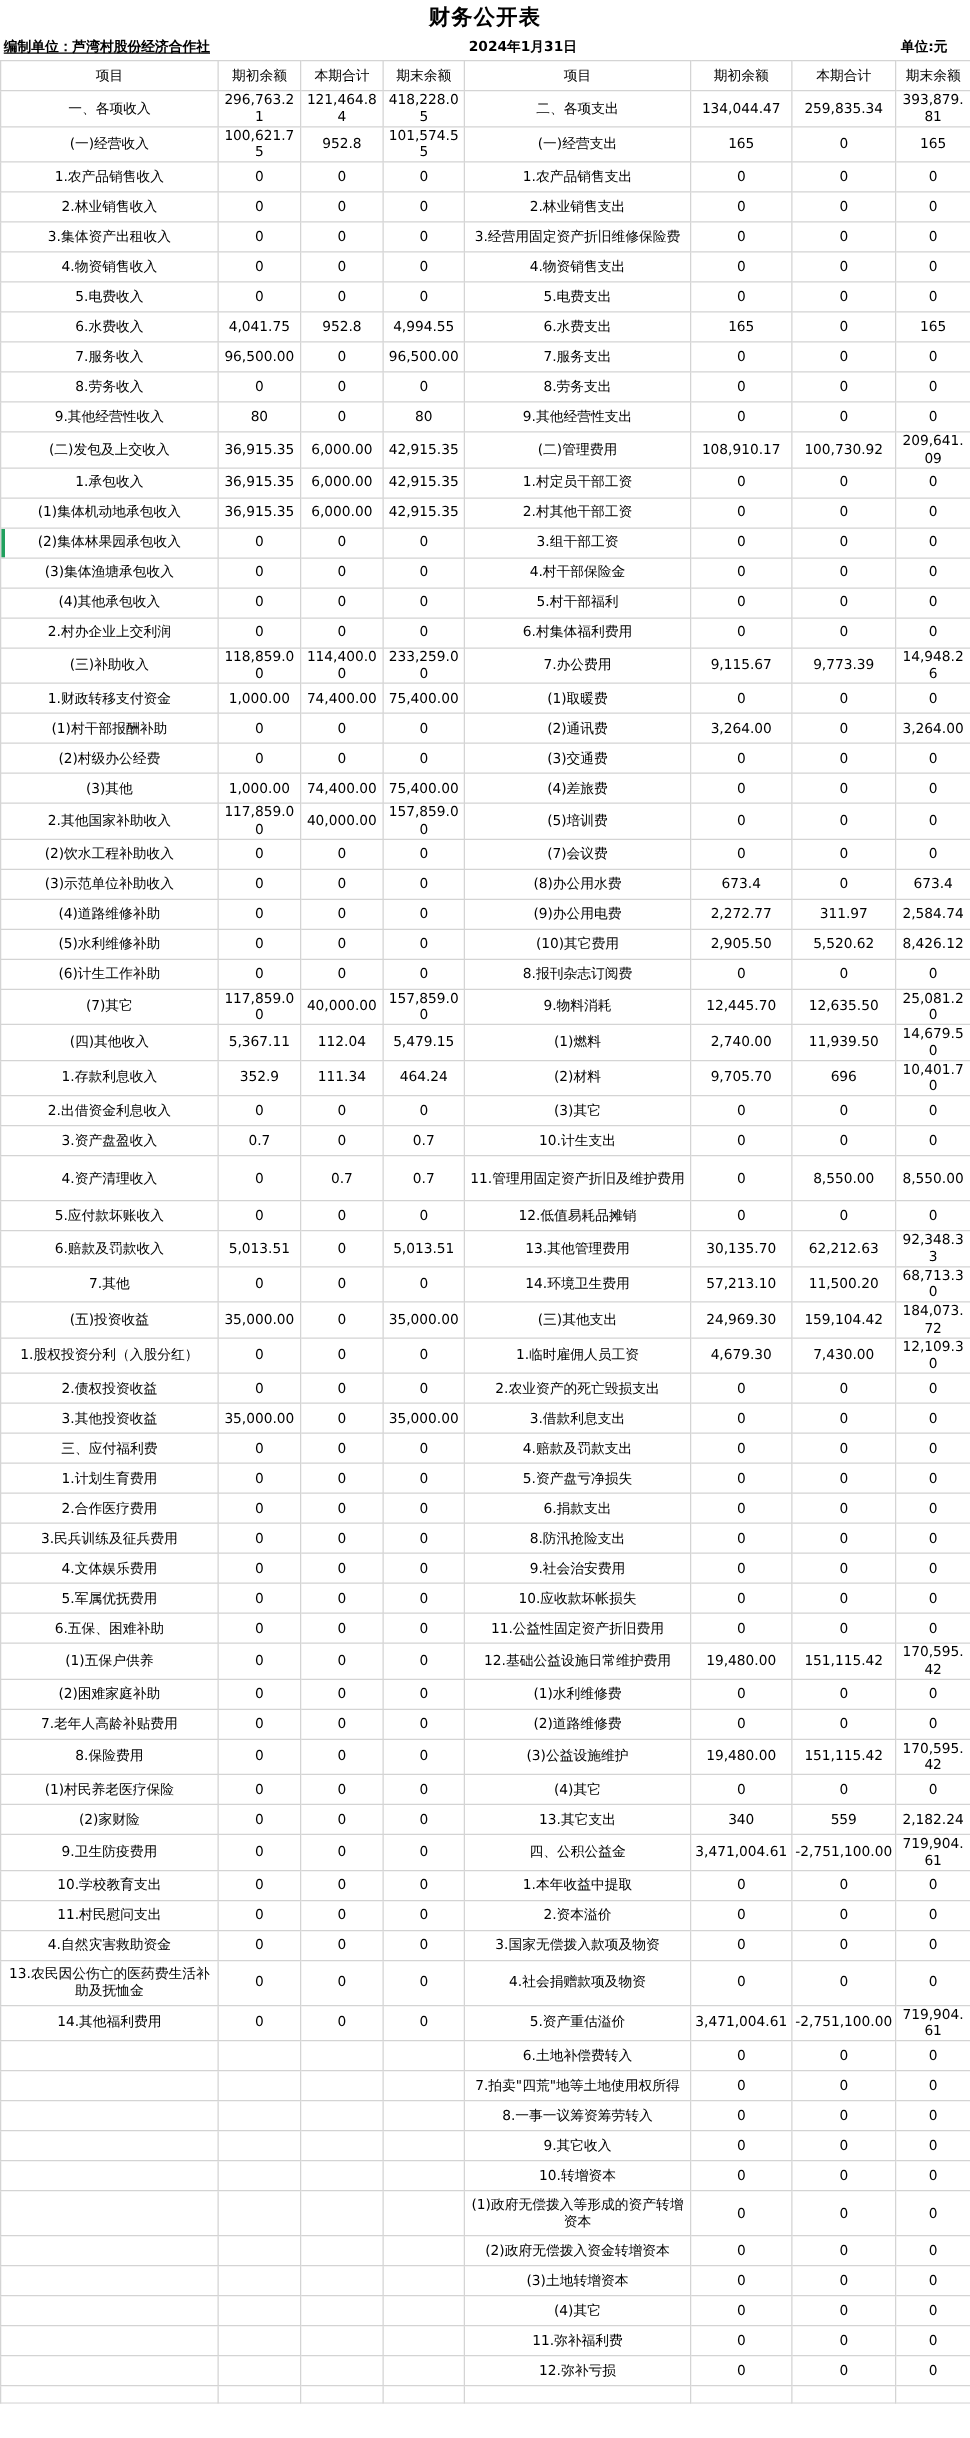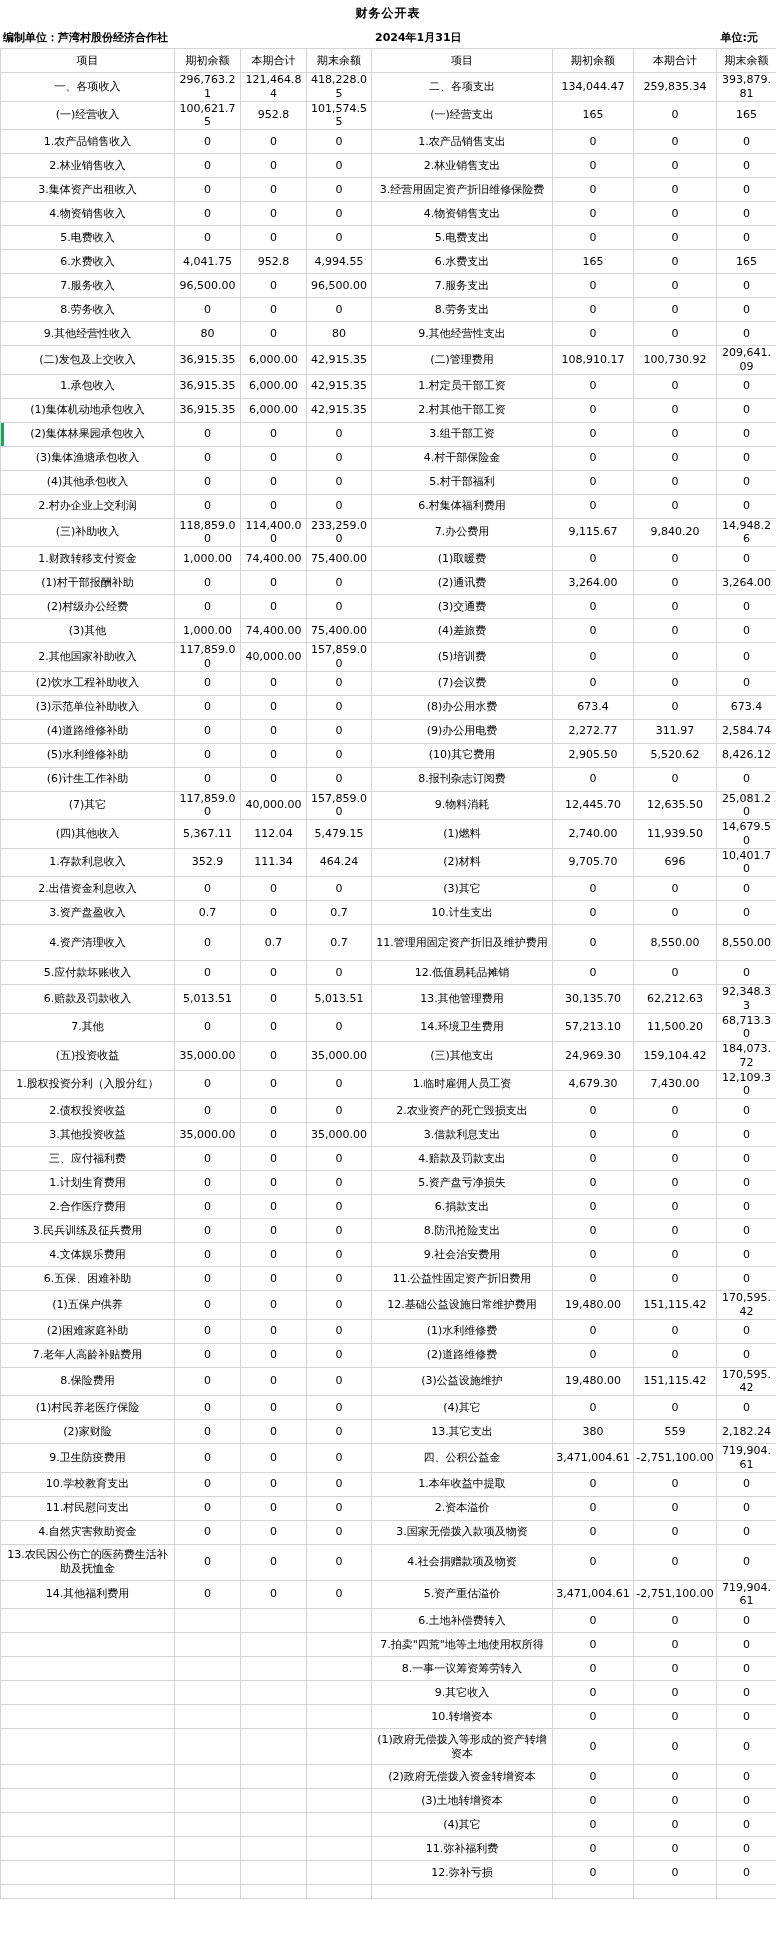--- a/index.html
+++ b/index.html
@@ -5,27 +5,27 @@
   html,body{margin:0;padding:0;background:#ffffff;}
   body{
     width:776px;
     font-family:"DejaVu Sans","Liberation Sans",sans-serif;
     color:#000;
     -webkit-font-smoothing:antialiased;
   }
   .sheet{width:776px;}
   .title-row{
     height:27px;display:flex;align-items:center;justify-content:center;
-    font-size:12px;font-weight:bold;letter-spacing:1px;
+    font-size:17px;font-weight:bold;letter-spacing:1px;
   }
   .info-row{
     height:21px;display:flex;align-items:center;
     font-size:11px;font-weight:bold;
   }
-  .info-org{flex:0 0 372px;padding-left:3px;white-space:nowrap;overflow:hidden;}
+  .info-org{flex:0 0 372px;padding-left:3px;white-space:nowrap;overflow:hidden;text-decoration:underline;}
   .info-date{flex:1;text-align:left;}
   .info-unit{flex:0 0 auto;padding-right:18px;text-align:right;}
   table{
     border-collapse:collapse;table-layout:fixed;width:776px;
     font-size:11px;
   }
   th,td{
     border:1px solid #d4d4d4;
     text-align:center;vertical-align:middle;
     padding:0 2px;
@@ -257,21 +257,21 @@
           <td>0</td>
           <td>0</td>
         </tr>
         <tr>
           <td>(三)补助收入</td>
           <td>118,859.00</td>
           <td>114,400.00</td>
           <td>233,259.00</td>
           <td>7.办公费用</td>
           <td>9,115.67</td>
-          <td>9,840.20</td>
+          <td>9,773.39</td>
           <td>14,948.26</td>
         </tr>
         <tr>
           <td>1.财政转移支付资金</td>
           <td>1,000.00</td>
           <td>74,400.00</td>
           <td>75,400.00</td>
           <td>(1)取暖费</td>
           <td>0</td>
           <td>0</td>
@@ -541,20 +541,30 @@
           <td>4.文体娱乐费用</td>
           <td>0</td>
           <td>0</td>
           <td>0</td>
           <td>9.社会治安费用</td>
           <td>0</td>
           <td>0</td>
           <td>0</td>
         </tr>
         <tr>
+          <td>5.军属优抚费用</td>
+          <td>0</td>
+          <td>0</td>
+          <td>0</td>
+          <td>10.应收款坏帐损失</td>
+          <td>0</td>
+          <td>0</td>
+          <td>0</td>
+        </tr>
+        <tr>
           <td>6.五保、困难补助</td>
           <td>0</td>
           <td>0</td>
           <td>0</td>
           <td>11.公益性固定资产折旧费用</td>
           <td>0</td>
           <td>0</td>
           <td>0</td>
         </tr>
         <tr>
@@ -606,21 +616,21 @@
           <td>0</td>
           <td>0</td>
           <td>0</td>
         </tr>
         <tr>
           <td>(2)家财险</td>
           <td>0</td>
           <td>0</td>
           <td>0</td>
           <td>13.其它支出</td>
-          <td>380</td>
+          <td>340</td>
           <td>559</td>
           <td>2,182.24</td>
         </tr>
         <tr>
           <td>9.卫生防疫费用</td>
           <td>0</td>
           <td>0</td>
           <td>0</td>
           <td>四、公积公益金</td>
           <td>3,471,004.61</td>

